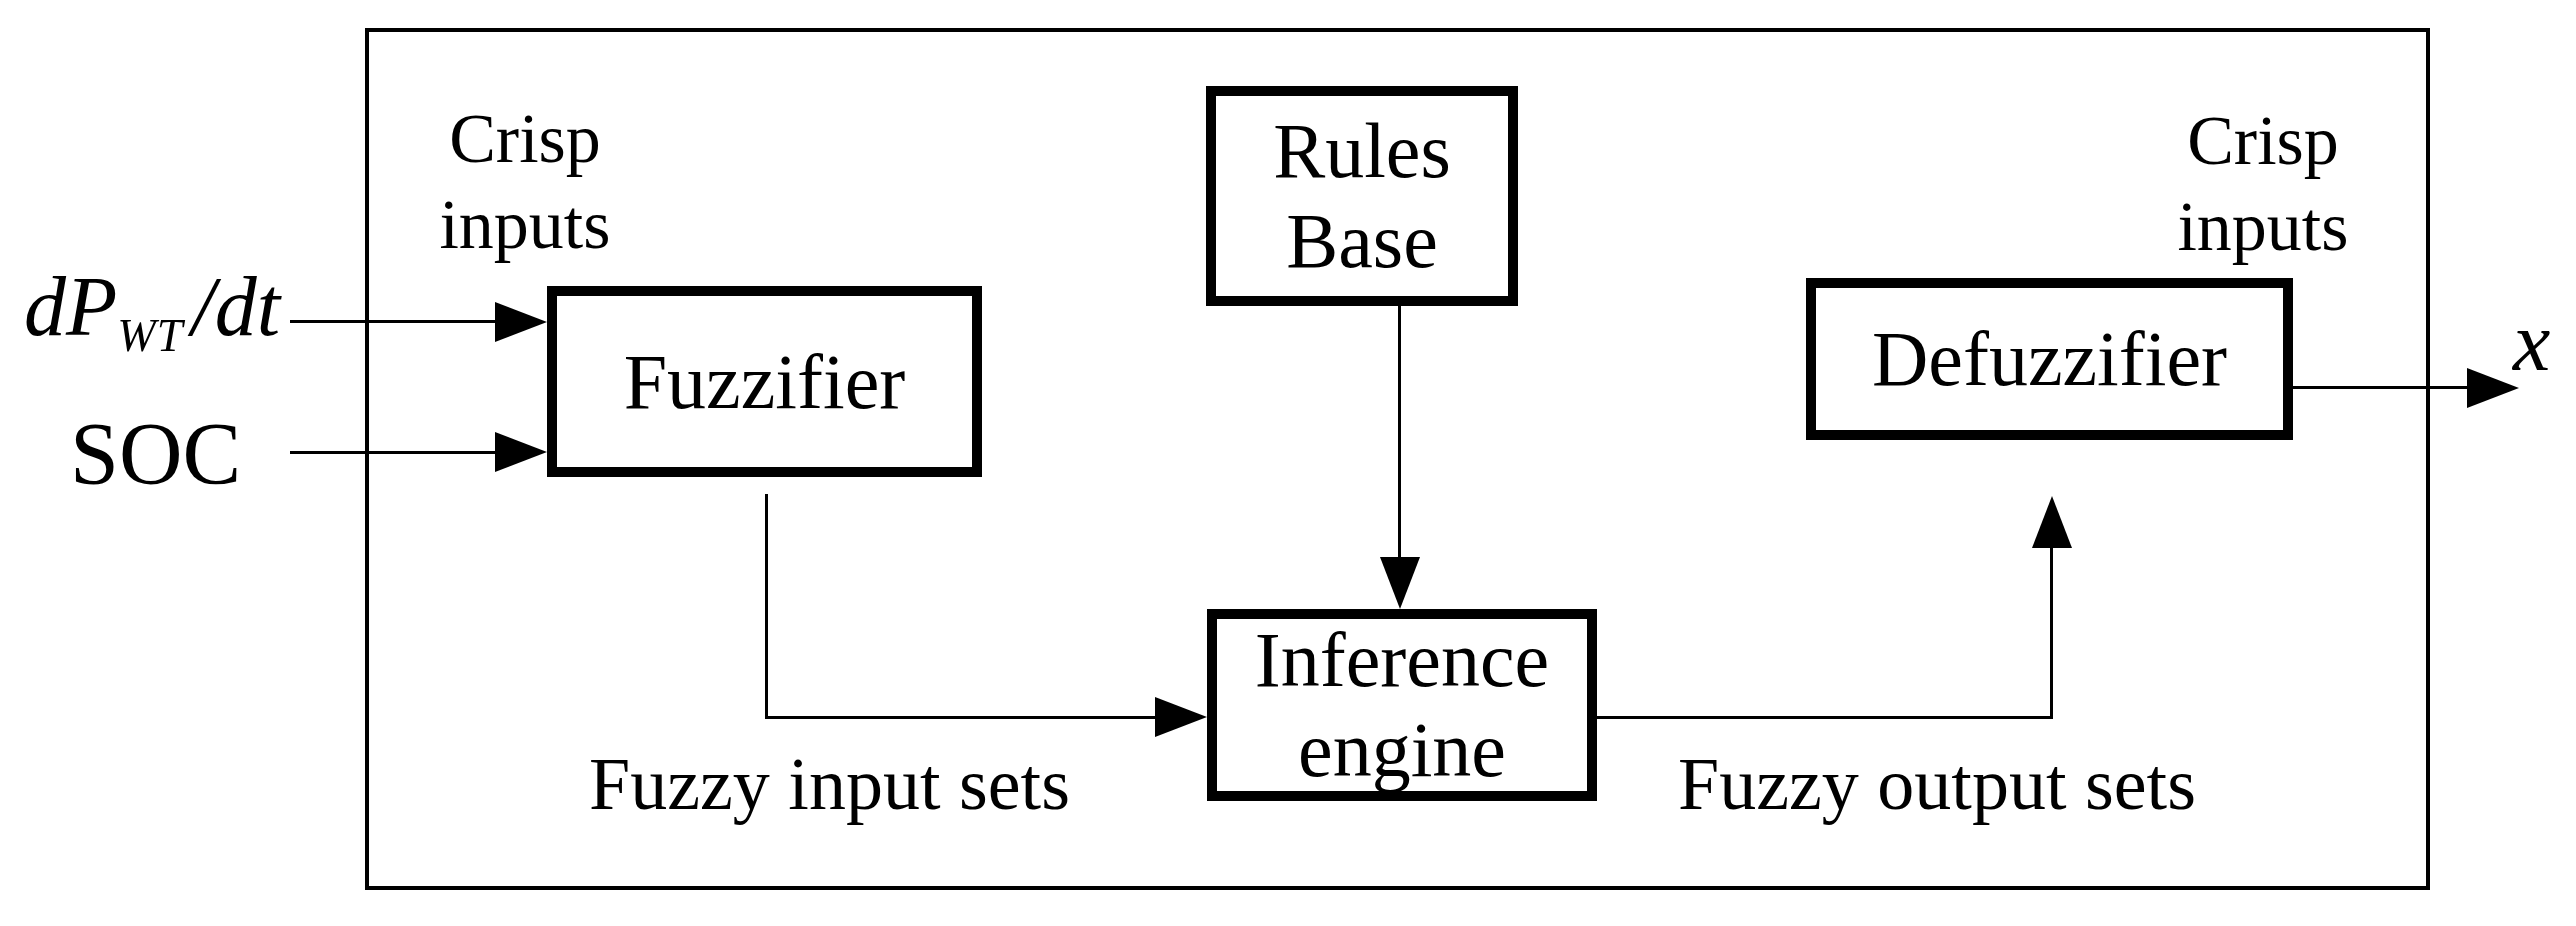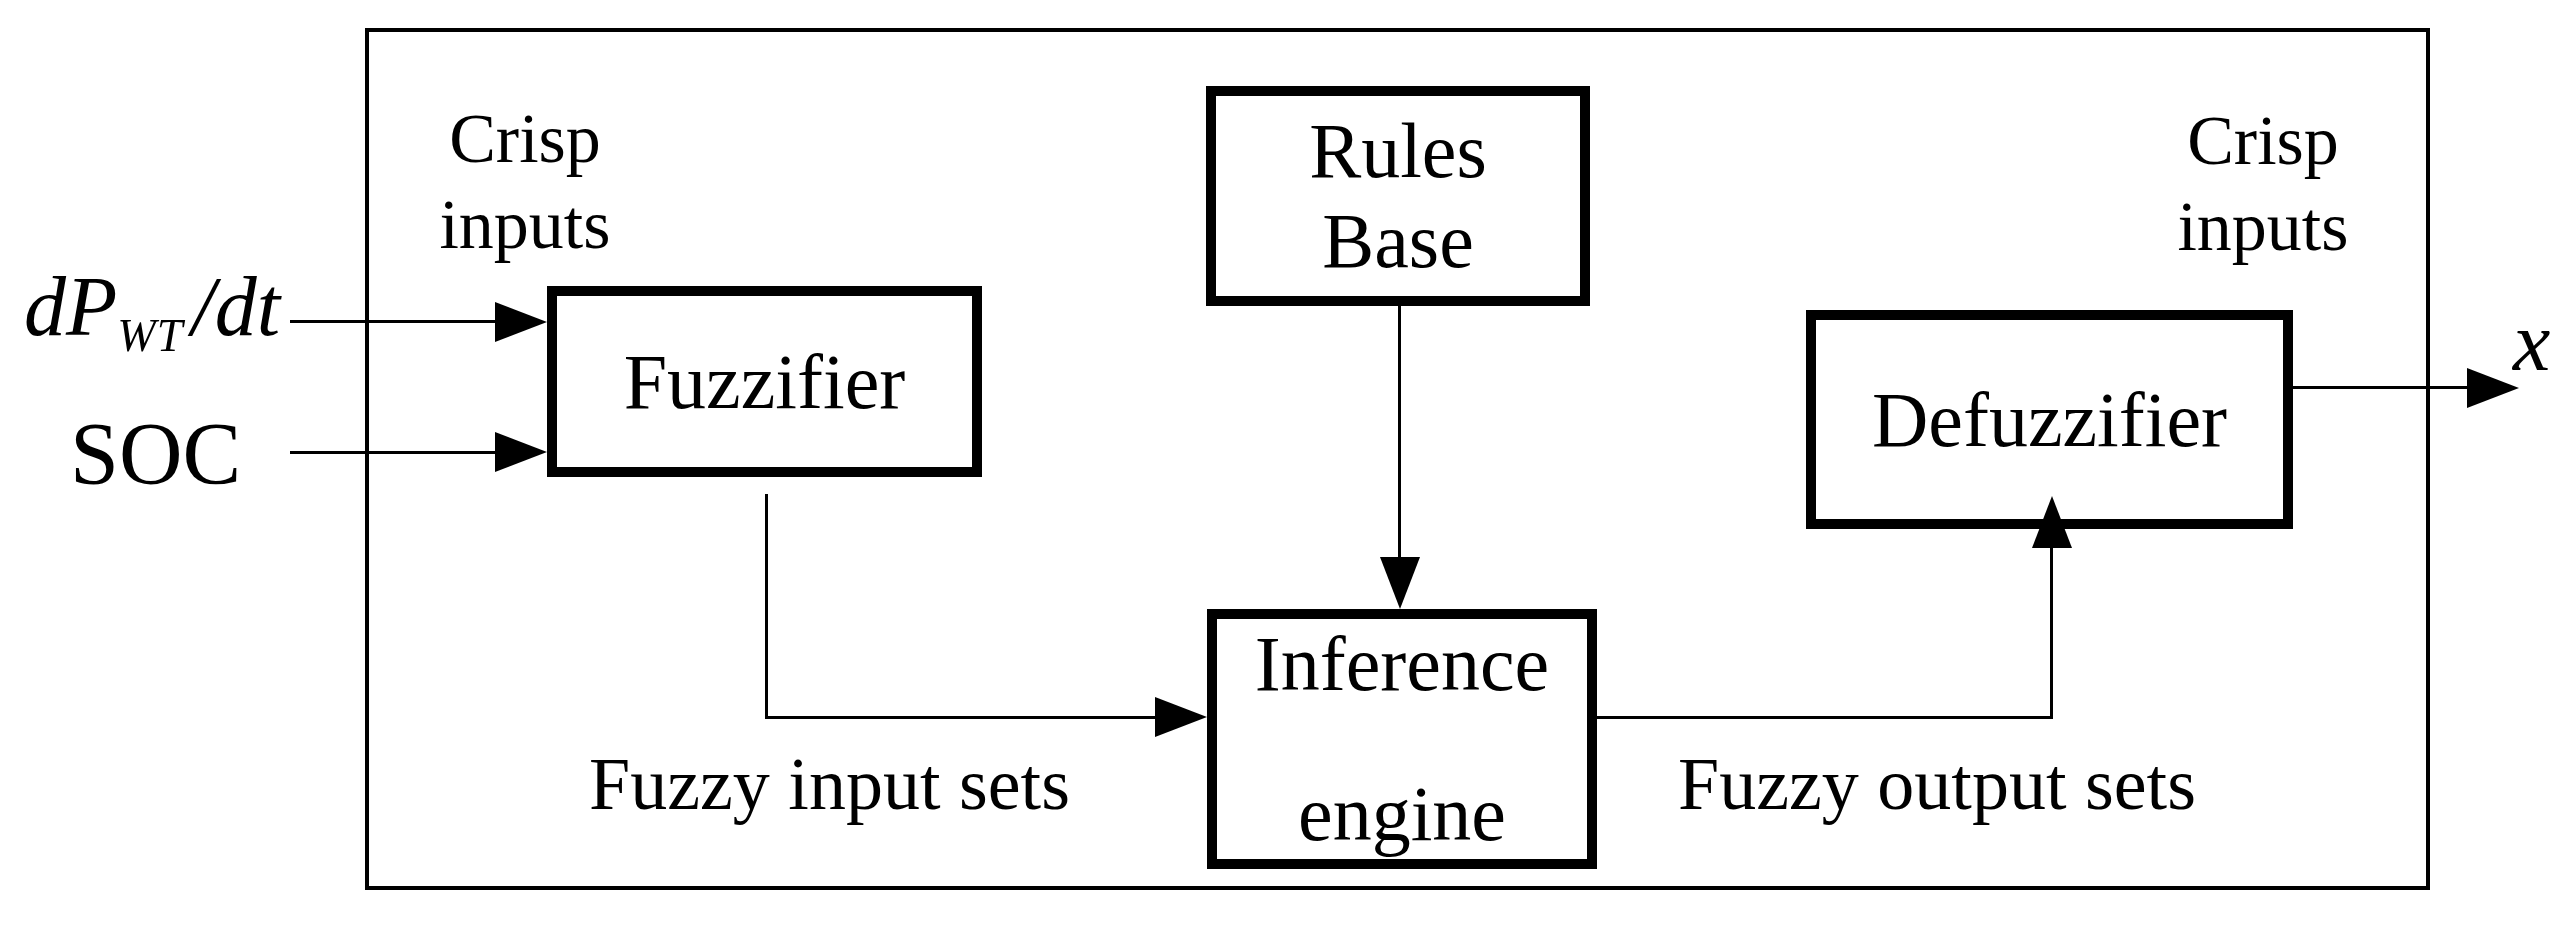--- a/index.html
+++ b/index.html
@@ -17,23 +17,23 @@
     left:365px;top:28px;width:2065px;height:862px;
     border:4px solid #000;box-sizing:border-box;background:transparent;
   }
   
   .pbox{
     border:10px solid #000;box-sizing:border-box;background:#fff;
     display:flex;flex-direction:column;align-items:center;justify-content:center;
     text-align:center;font-size:78px;line-height:90px;white-space:nowrap;
   }
   .box-fuzzifier{left:547px;top:286px;width:435px;height:191px;}
-  .box-rulesbase{left:1206px;top:86px;width:384px;height:220px;}
-  .box-inference{left:1207px;top:609px;width:390px;height:260px;justify-content:space-between;}
-  .box-defuzzifier{left:1806px;top:278px;width:487px;height:219px;margin-top:32px;}
+  .box-rulesbase{left:1206px;top:86px;width:312px;height:220px;}
+  .box-inference{left:1207px;top:609px;width:390px;height:192px;}
+  .box-defuzzifier{left:1806px;top:278px;width:487px;height:162px;}
   
   .lbl{white-space:nowrap;}
   .lbl-crisp{font-size:70px;line-height:86px;text-align:center;}
   .crisp-inputs{left:360px;top:96px;width:330px;}
   .crisp-output{left:2103px;top:98px;width:320px;}
   .lbl-math{font-size:84px;font-style:italic;}
   .dpwt{left:24px;top:258px;}
   .dpwt sub{font-size:0.55em;font-style:italic;vertical-align:-0.35em;letter-spacing:1px;text-align:right;}
   .dpwt .rest{margin-left:8px;}
   .soc{left:70px;top:403px;font-size:88px;font-style:normal;}

